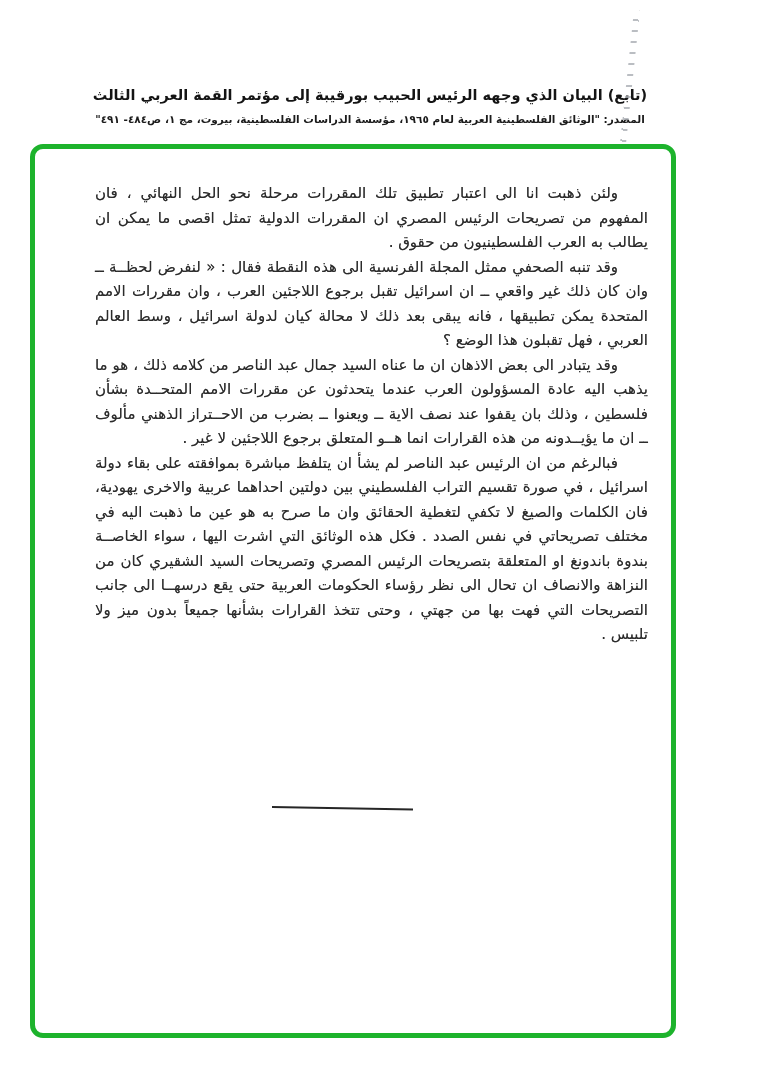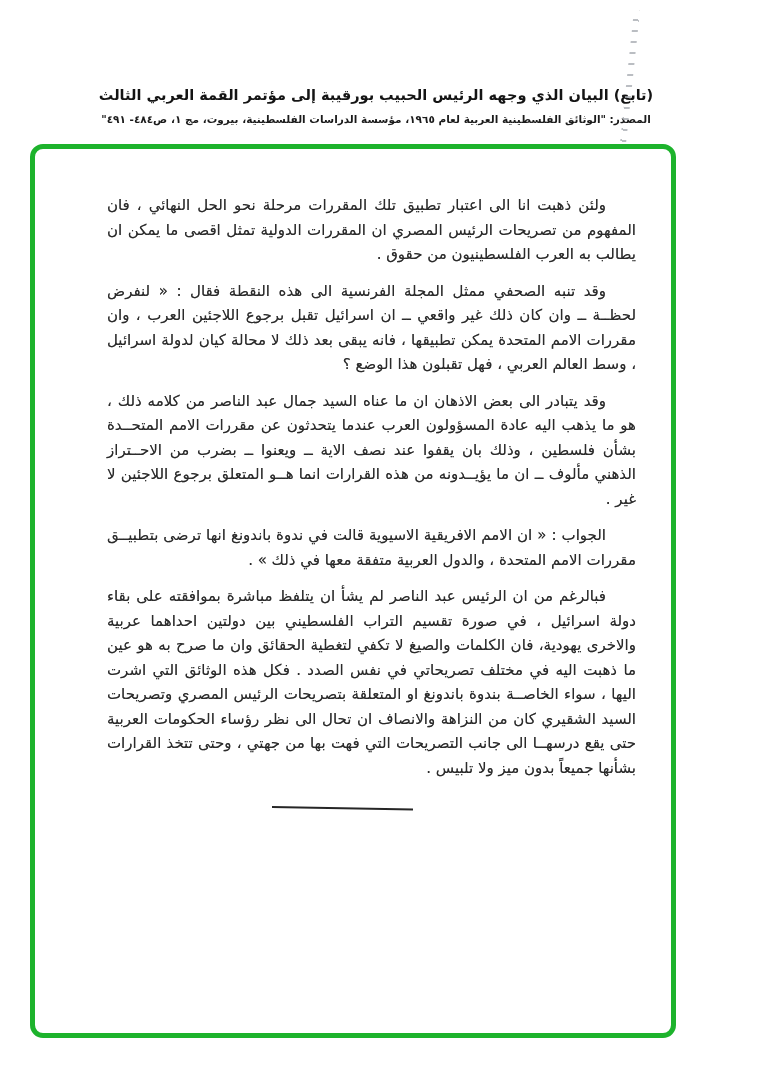--- a/index.html
+++ b/index.html
@@ -13,21 +13,21 @@
     width: 758px;
     height: 1078px;
     background: #ffffff;
     overflow: hidden;
   }
 
   
   .header {
     position: absolute;
     top: 84px;
-    left: 64px;
+    left: 58px;
     width: 624px;
     text-align: center;
     direction: rtl;
     color: #141414;
   }
   .header .title {
     font-size: 14.5px;
     font-weight: bold;
     line-height: 22px;
     letter-spacing: 0.2px;
@@ -76,21 +76,21 @@
     top: 181px;
     width: 553px;
     direction: rtl;
     text-align: justify;
     font-size: 15px;
     line-height: 24.5px;
     color: #2b2b2b;
     text-shadow: 0 0 0.4px rgba(40,40,40,0.55); 
   }
   .doc-body p {
-    margin: 12px;
+    margin: 0;
     text-indent: 30px; 
   }
 
   
   .divider-line {
     position: absolute;
     left: 272px;
     top: 806px;
     width: 141px;
     height: 2px;
@@ -110,19 +110,18 @@
   </div>
 
   <div class="scan-ticks"></div>
 
   <div class="highlight-box" style="border-color: rgb(29, 179, 44);"></div>
 
   <div class="doc-body">
     <p>ولئن ذهبت انا الى اعتبار تطبيق تلك المقررات مرحلة نحو الحل النهائي ، فان المفهوم من تصريحات الرئيس المصري ان المقررات الدولية تمثل اقصى ما يمكن ان يطالب به العرب الفلسطينيون من حقوق .</p>
     <p>وقد تنبه الصحفي ممثل المجلة الفرنسية الى هذه النقطة فقال : « لنفرض لحظــة ــ وان كان ذلك غير واقعي ــ ان اسرائيل تقبل برجوع اللاجئين العرب ، وان مقررات الامم المتحدة يمكن تطبيقها ، فانه يبقى بعد ذلك لا محالة كيان لدولة اسرائيل ، وسط العالم العربي ، فهل تقبلون هذا الوضع ؟</p>
     <p>وقد يتبادر الى بعض الاذهان ان ما عناه السيد جمال عبد الناصر من كلامه ذلك ، هو ما يذهب اليه عادة المسؤولون العرب عندما يتحدثون عن مقررات الامم المتحــدة بشأن فلسطين ، وذلك بان يقفوا عند نصف الاية ــ ويعنوا ــ بضرب من الاحــتراز الذهني مألوف ــ ان ما يؤيــدونه من هذه القرارات انما هــو المتعلق برجوع اللاجئين لا غير .</p>
-    <p>الجواب : « ان الامم الافريقية الاسيوية قالت في ندوة باندونغ انها ترضى بتطبيــق مقررات الامم المتحدة ، والدول العربية متفقة معها في ذلك » .</p>
     <p>فبالرغم من ان الرئيس عبد الناصر لم يشأ ان يتلفظ مباشرة بموافقته على بقاء دولة اسرائيل ، في صورة تقسيم التراب الفلسطيني بين دولتين احداهما عربية والاخرى يهودية، فان الكلمات والصيغ لا تكفي لتغطية الحقائق وان ما صرح به هو عين ما ذهبت اليه في مختلف تصريحاتي في نفس الصدد . فكل هذه الوثائق التي اشرت اليها ، سواء الخاصــة بندوة باندونغ او المتعلقة بتصريحات الرئيس المصري وتصريحات السيد الشقيري كان من النزاهة والانصاف ان تحال الى نظر رؤساء الحكومات العربية حتى يقع درسهــا الى جانب التصريحات التي فهت بها من جهتي ، وحتى تتخذ القرارات بشأنها جميعاً بدون ميز ولا تلبيس .</p>
   </div>
 
   <div class="divider-line"></div>
 
 </div>
 
 </body></html>

